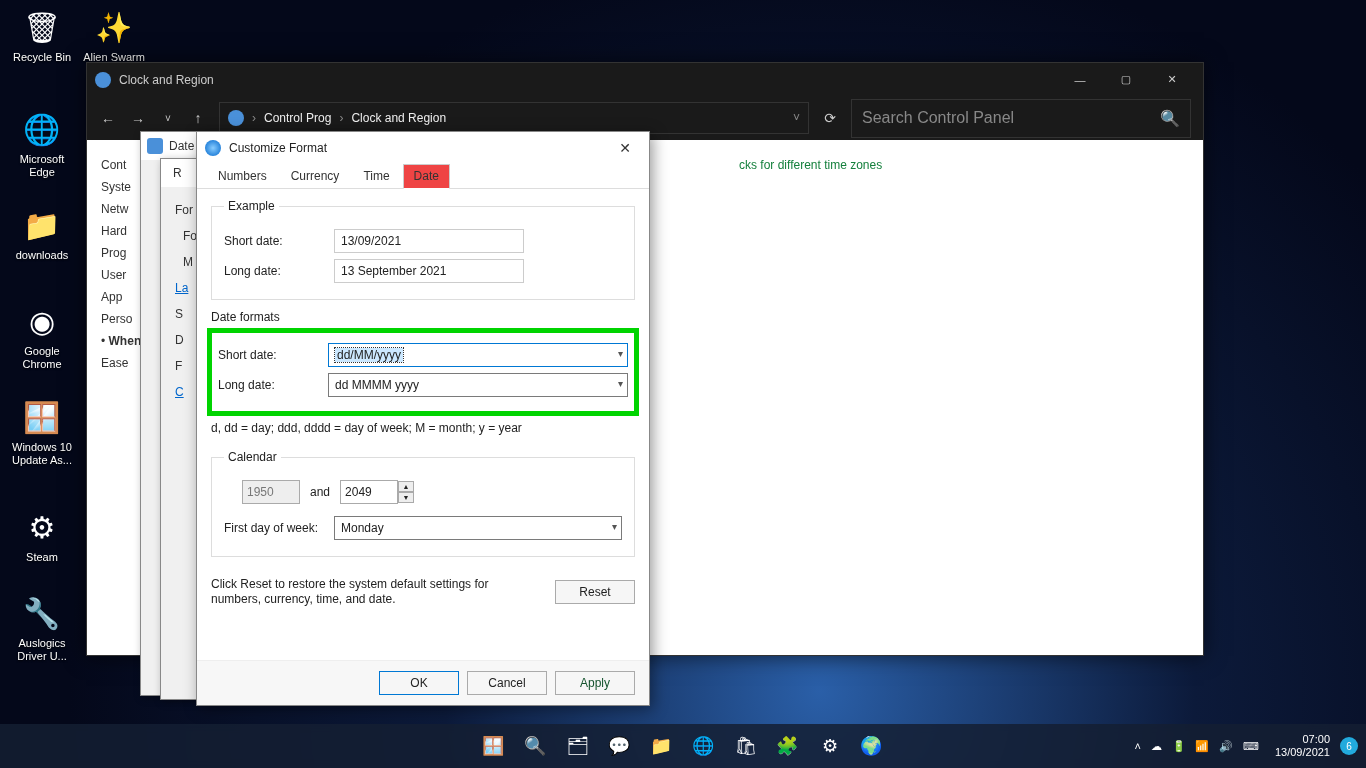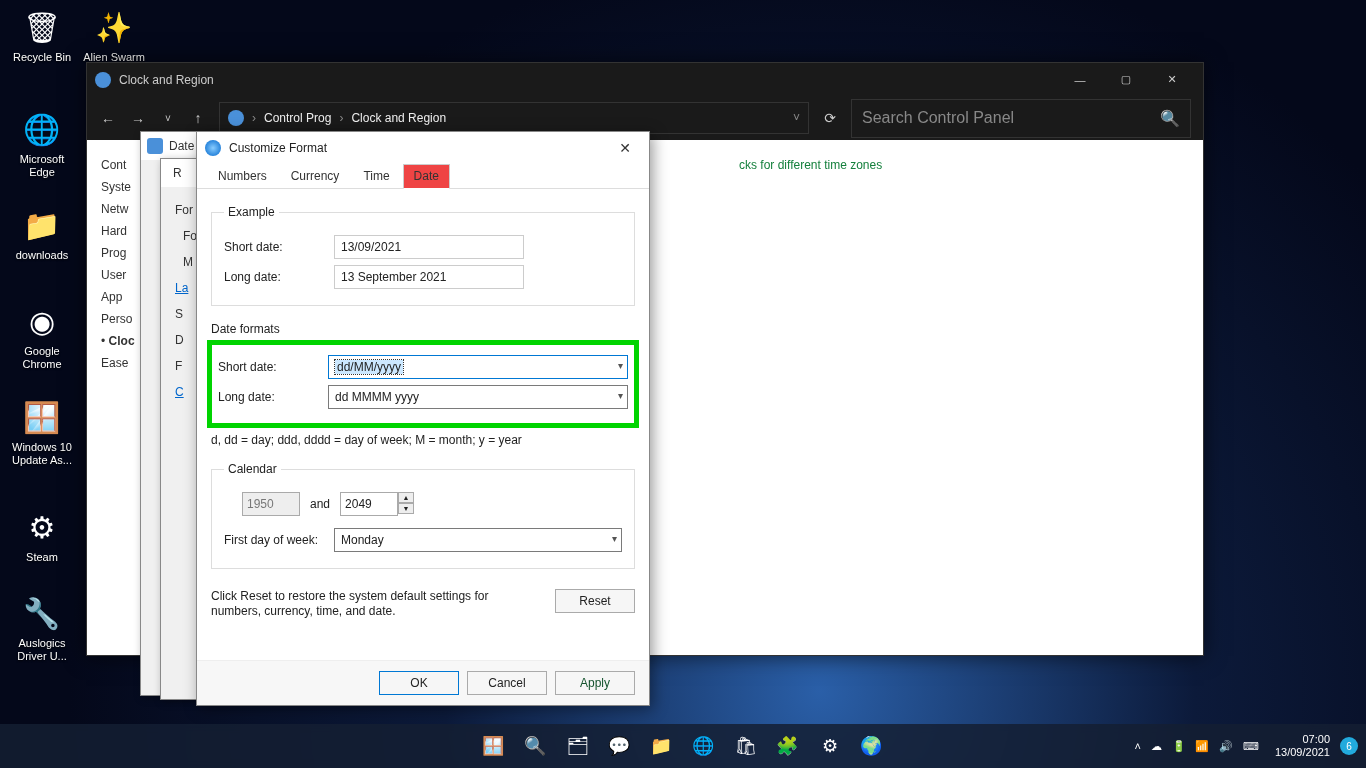--- a/index.html
+++ b/index.html
@@ -41,38 +41,38 @@
 
 
 .dlg{position:absolute;left:196px;top:131px;width:454px;height:575px;background:#fff;border:1px solid #888;box-shadow:3px 3px 14px rgba(0,0,0,.4);font-size:12px;color:#222}
 .dlg .bar{height:32px;display:flex;align-items:center;padding:0 8px;gap:8px}
 .dlg .bar .ic{width:16px;height:16px;background:radial-gradient(#8cf,#06c);border-radius:50%}
 .dlg .bar .ttl{flex:1}
 .dlg .bar .close{width:32px;text-align:center;font-size:14px;color:#333}
 .dlg .tabs{display:flex;padding:0 10px;border-bottom:1px solid #ddd;height:25px}
 .dlg .tab{padding:4px 10px;border:1px solid transparent;border-bottom:none;margin-right:2px;color:#333;font-size:12px}
 .dlg .tab.active{border-color:#ccc;background:#ef4444;border-bottom:1px solid #fff;margin-bottom:-1px}
-fieldset{border:1px solid #ddd;margin:16px 14px;padding:10px 12px}
+fieldset{border:1px solid #ddd;margin:10px 14px;padding:10px 12px}
 legend{padding:0 4px;font-size:12px}
 .row{display:flex;align-items:center;margin:6px 0}
 .row .lab{width:110px}
 .row .val{flex:1;height:24px;border:1px solid #bbb;background:#fff;padding:2px 6px;display:flex;align-items:center}
 .row .ro{border:1px solid #ccc;background:#fff}
 .combo{flex:1;height:24px;border:1px solid #7a7a7a;background:#fff;display:flex;align-items:center;padding:0 6px;position:relative}
 .combo .arrow{position:absolute;right:4px;top:4px;font-size:10px;color:#555}
 .combo.sel{border-color:#0078d4}
 .combo.sel .txt{background:#cce8ff;outline:1px dotted #333;padding:0 2px}
 .hl-box{border:5px solid #00d400;padding:4px 6px 8px;margin:4px 10px 4px 10px}
 .note{margin:4px 14px;font-size:12px;color:#222;line-height:16px}
 .spin-in{width:58px;height:24px;border:1px solid #aaa;padding:8px 4px;display:flex;align-items:center}
-.spin-wrap{display:flex;}
+.spin-wrap{display:flex;align-items:center}
 .spin-btns{width:16px;display:flex;flex-direction:column}
 .spin-btns span{height:11px;border:1px solid #aaa;font-size:7px;text-align:center;line-height:9px;background:#eee}
 .dlg .footer{position:absolute;left:0;right:0;bottom:0;padding:10px 14px;display:flex;gap:8px;justify-content:flex-end;border-top:1px solid #eee;background:#f7f7f7}
-.reset-row{display:flex;align-items:flex-start;gap:16px;margin:20px 14px 0}
+.reset-row{display:flex;align-items:center;gap:16px;margin:20px 14px 0}
 .reset-row .txt{flex:1;font-size:12px;line-height:15px}
 button.win-btn{height:24px;min-width:80px;border:1px solid #aaa;background:#f6f6f6;font-size:12px;color:#222;padding:0 12px}
 button.win-btn.primary{border-color:#0078d4}
 button.win-btn:disabled{color:#14532d}
 
 
 .taskbar{position:absolute;left:0;right:0;bottom:0;height:44px;background:rgba(20,30,50,.85);display:flex;align-items:center;color:#fff;backdrop-filter:blur(4px)}
 .taskbar .center{position:absolute;left:50%;transform:translateX(-50%);display:flex;gap:8px}
 .tb-ico{width:34px;height:34px;display:flex;align-items:center;justify-content:center;border-radius:4px;font-size:18px}
 .tray{position:absolute;right:8px;display:flex;align-items:center;gap:10px;font-size:11px}
@@ -149,21 +149,21 @@
   <div class="win-body">
     <div class="sidebar" id="cp-side">
         <div>Cont</div>
         <div>Syste</div>
         <div>Netw</div>
         <div>Hard</div>
         <div>Prog</div>
         <div>User</div>
         <div>App</div>
         <div>Perso</div>
-        <div>• <b>Cloc</b></div>
+        <div>• <b>When</b></div>
         <div>Ease</div>
       </div>
     <div class="content-link">cks for different time zones</div>
   </div>
 </div>
 
 <div class="dlg-back1">
   <div class="bar">
       <div class="ic"></div>
       <span>Date a</span>

